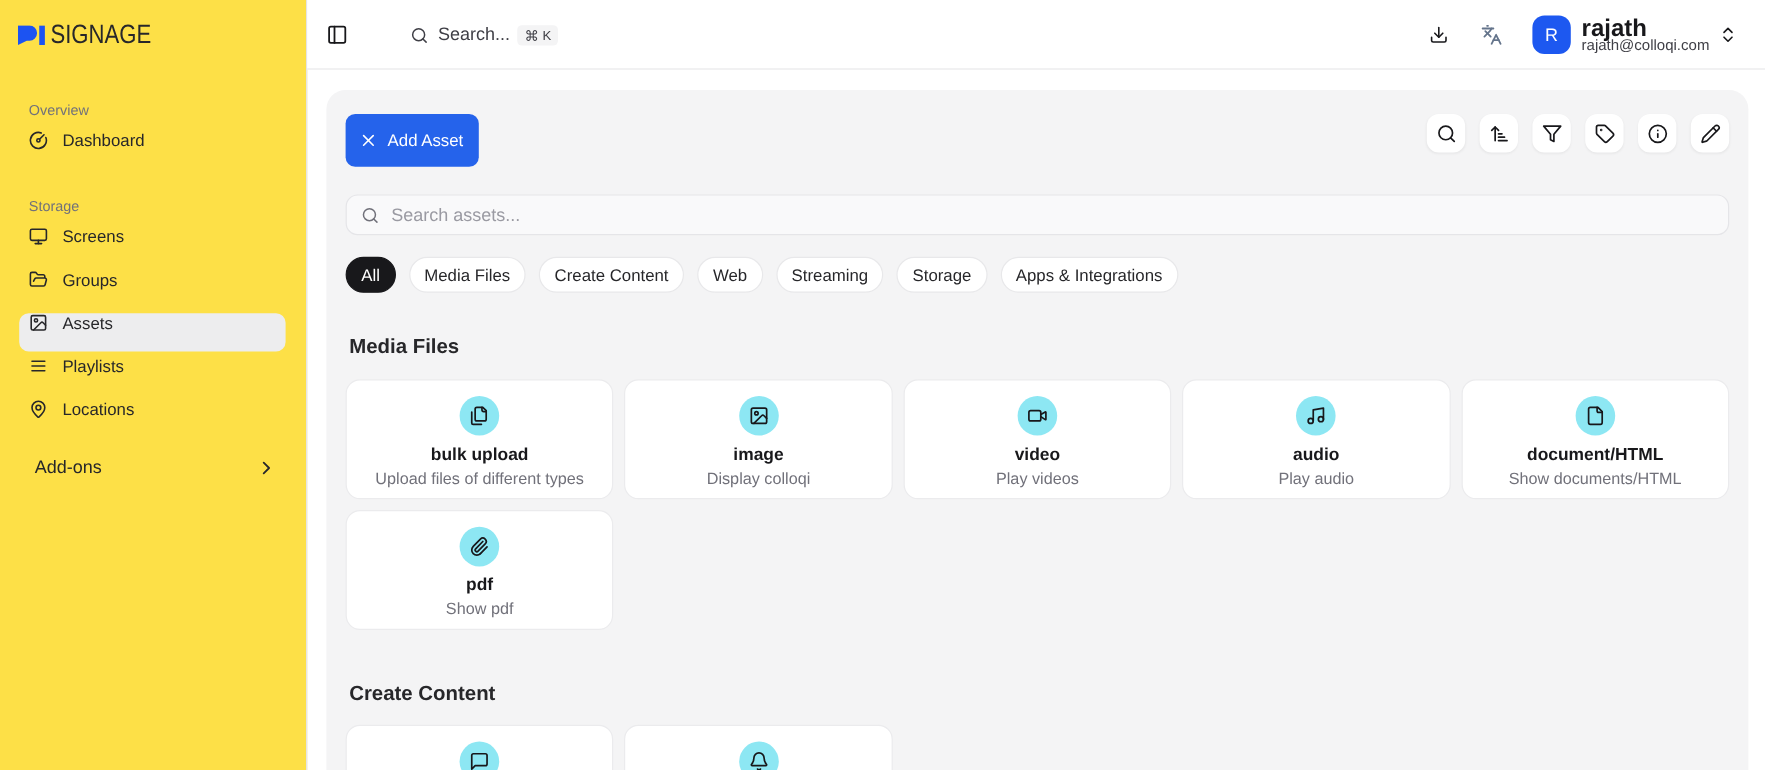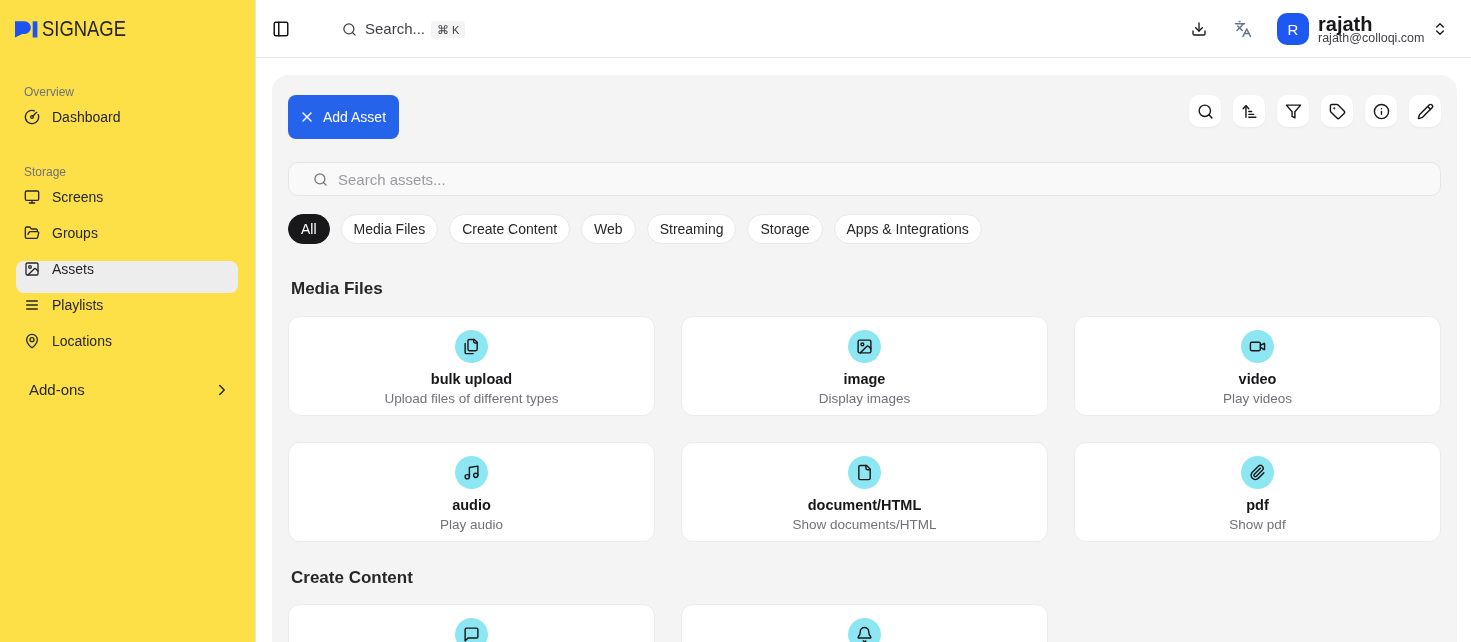--- a/index.html
+++ b/index.html
@@ -22,27 +22,27 @@
 .kbd { position:absolute; left:175px; top:21px; height:17px; padding:0 6px; background:#f4f4f5; border-radius:4px; font-size:11px; color:#3f3f46; display:flex; align-items:center; gap:3px; }
 .avatar { position:absolute; left:1021px; top:13px; width:32px; height:32px; border-radius:10px; background:#1d58f0; color:#fff; display:grid; place-items:center; font-size:15px; }
 .uname { position:absolute; left:1062px; top:13px; font-size:20px; font-weight:bold; color:#18181b; }
 .uemail { position:absolute; left:1062px; top:31px; font-size:12.5px; color:#3f3f46; }
 
 
 .panel { position:absolute; left:272px; top:75px; width:1185px; height:600px; background:#f4f4f5; border-radius:16px; }
 .addbtn { position:absolute; left:16px; top:20px; height:44px; padding:0 13px 0 11px; border-radius:8px; background:#2563eb; color:#fff; display:flex; align-items:center; gap:8px; font-size:14px; }
 .tools { position:absolute; right:16px; top:20px; display:flex; gap:12px; }
 .tool { width:32px; height:32px; border-radius:10px; background:#fff; box-shadow:0 1px 2px rgba(0,0,0,.05); display:grid; place-items:center; }
-.searchbox { position:absolute; left:16px; top:87px; width:1153px; height:34px; border-radius:10px; background:#f9f9fa; border:1px solid #e5e5e8; display:flex; align-items:center; padding-left:24px; gap:10px; }
+.searchbox { position:absolute; left:16px; top:87px; width:1153px; height:34px; border-radius:10px; background:#f9f9fa; border:1px solid #e5e5e8; display:flex; align-items:center; padding-left:12px; gap:10px; }
 .searchbox span { font-size:15px; color:#9a9aa2; }
 .chips { position:absolute; left:16px; top:139px; display:flex; gap:11px;text-align:center; }
 .chip { height:30px; padding:0 12px; border-radius:15px; background:#fff; border:1px solid #e8e8ea; display:flex; align-items:center; font-size:14px; color:#27272a; }
 .chip.dark { background:#18181b; border-color:#18181b; color:#fff; }
 .h2 { position:absolute; left:19px; font-size:17px; font-weight:bold; color:#27272a; }
-.grid { position:absolute; left:16px; width:1153px; display:grid; grid-template-columns:repeat(3,1fr); gap:26px; }
+.grid { position:absolute; left:16px; width:1153px; display:grid; grid-template-columns:repeat(5,1fr); gap:9px; }
 .card { height:100px; background:#fff; border:1px solid #ebebed; border-radius:12px; display:flex; flex-direction:column; align-items:center; }
 .circ { margin-top:13px; width:33px; height:33px; border-radius:50%; background:#8de7f3; display:grid; place-items:center; }
 .card h3 { margin-top:7px; font-size:14.5px; font-weight:bold; color:#18181b; line-height:18px; }
 .card p { margin-top:3px; font-size:13.5px; color:#71717a; }
 </style>
 </head>
 <body>
 
 <div class="side">
   <div class="logo" style="left:15px">
@@ -226,21 +226,21 @@
     </div>
     <div class="card">
       <div class="circ">
           <svg width="17" height="17" viewBox="0 0 24 24" fill="none" stroke="#18181b" stroke-width="2" stroke-linecap="round" stroke-linejoin="round">
             <rect width="18" height="18" x="3" y="3" rx="2" ry="2"></rect>
             <circle cx="9" cy="9" r="2"></circle>
             <path d="m21 15-3.086-3.086a2 2 0 0 0-2.828 0L6 21"></path>
           </svg>
         </div>
       <h3>image</h3>
-      <p>Display images</p>
+      <p>Display colloqi</p>
     </div>
     <div class="card">
       <div class="circ">
           <svg width="17" height="17" viewBox="0 0 24 24" fill="none" stroke="#18181b" stroke-width="2" stroke-linecap="round" stroke-linejoin="round">
             <path d="m16 13 5.223 3.482a.5.5 0 0 0 .777-.416V7.87a.5.5 0 0 0-.752-.432L16 10.5"></path>
             <rect x="2" y="6" width="14" height="12" rx="2"></rect>
           </svg>
         </div>
       <h3>video</h3>
       <p>Play videos</p>

